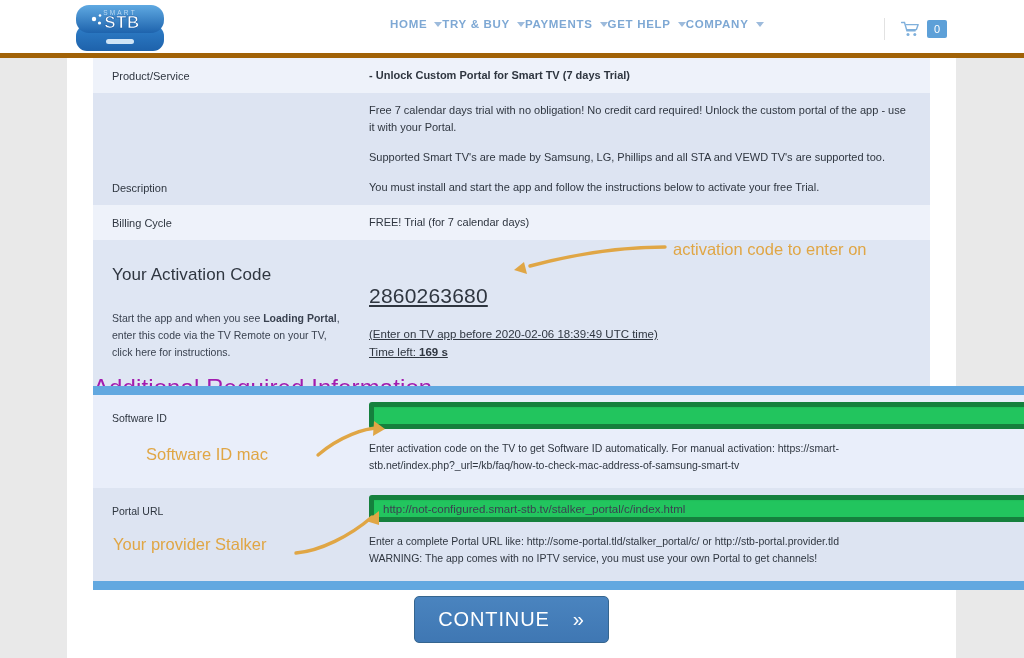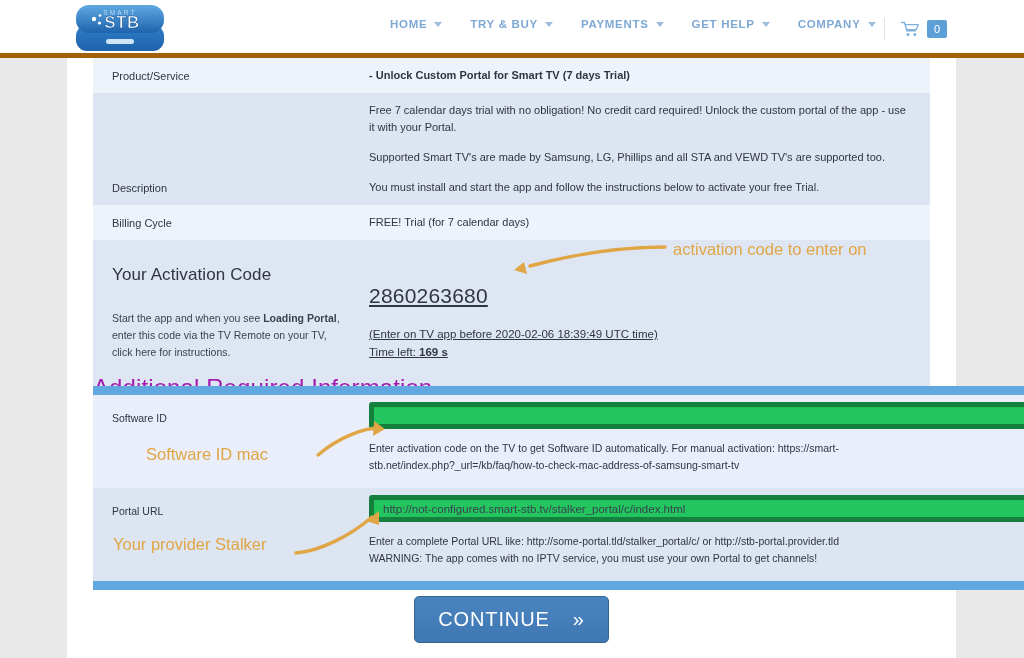--- a/index.html
+++ b/index.html
@@ -33,21 +33,20 @@
     height: 56px;
   }
   .logo-svg { display: block; }
 
   .nav {
     position: absolute;
     left: 390px;
     top: 18px;
     display: flex;
     align-items: center;
-    gap: 28px;
   }
   .nav-item {
     display: flex;
     align-items: center;
     gap: 7px;
     font-size: 11.5px;
     letter-spacing: 0.7px;
     font-weight: 600;
     color: #7ea8d4;
     cursor: pointer;

